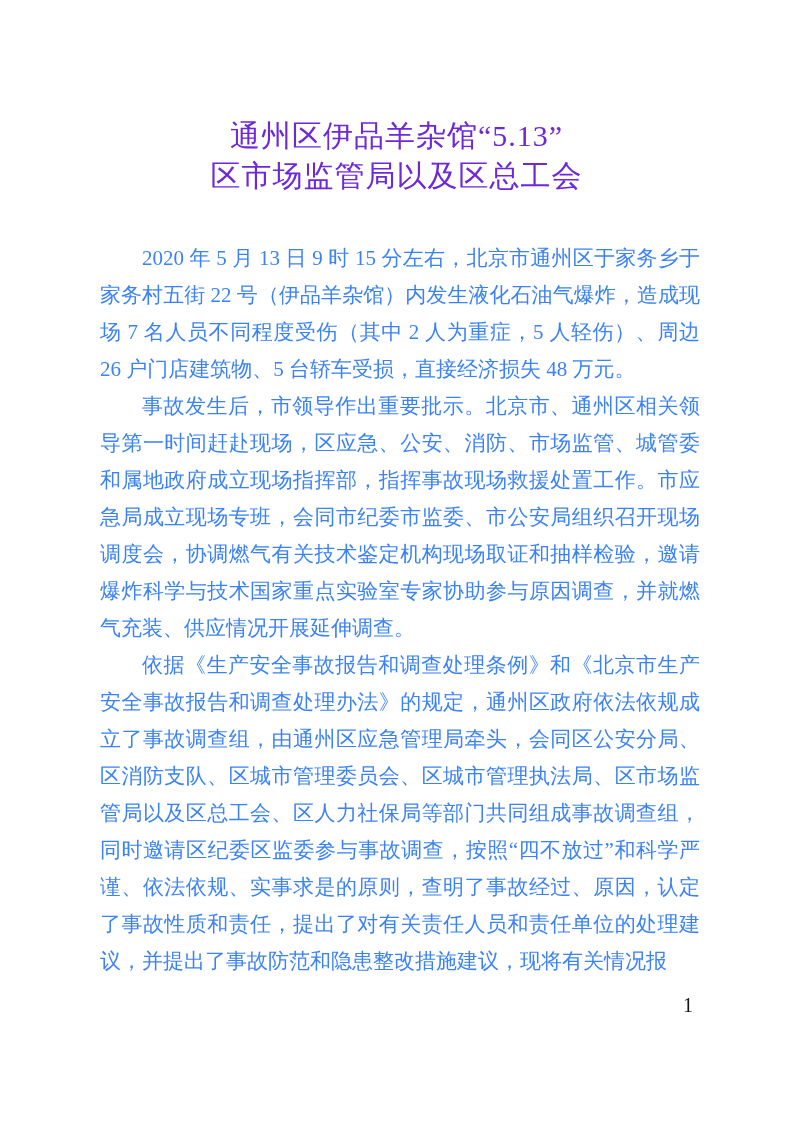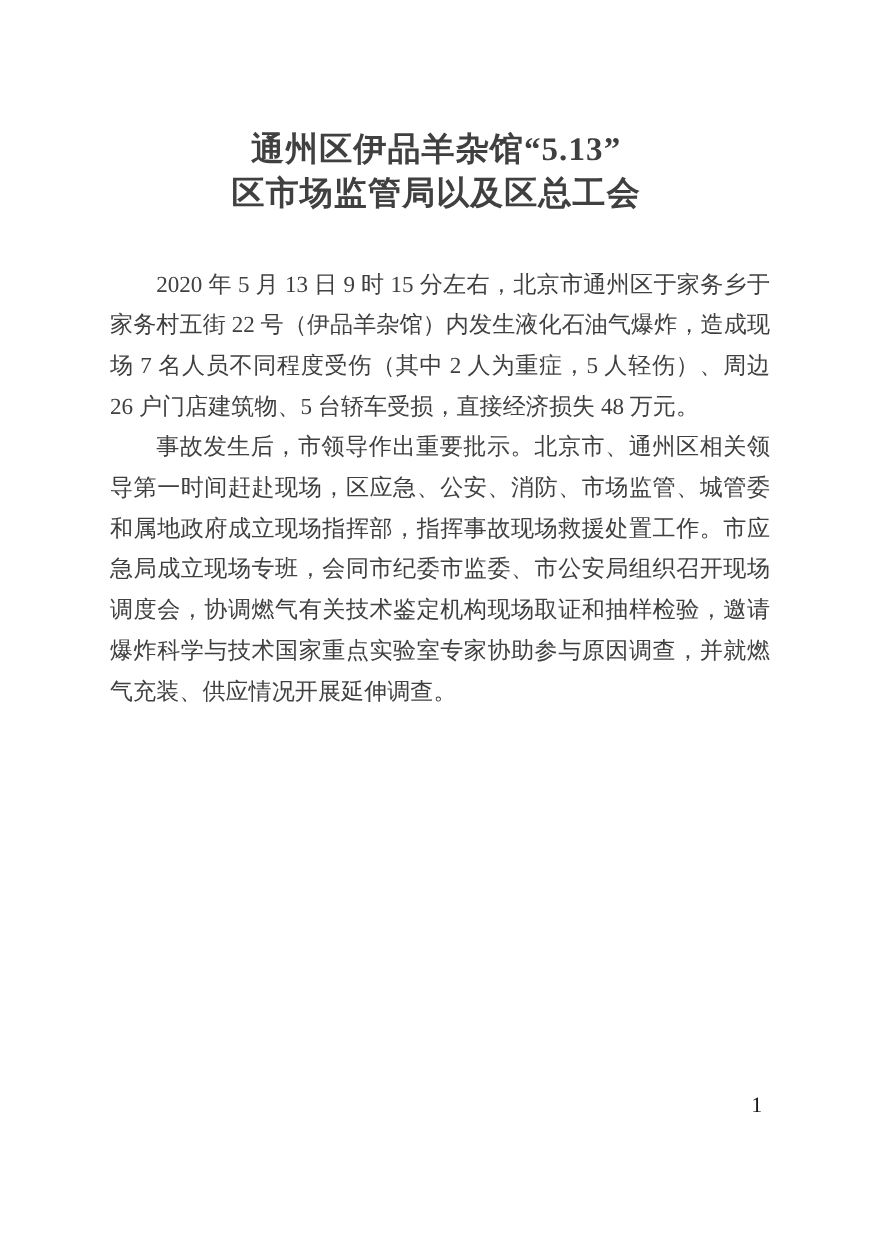--- a/index.html
+++ b/index.html
@@ -15,40 +15,40 @@
     overflow: hidden;
     font-family: "Liberation Serif", "DejaVu Serif", serif;
     color: #111111;
   }
   .title-block {
     position: absolute;
     top: 116px;
     left: 0;
     width: 793px;
     text-align: center;
-    font-weight: 700;
+    font-weight: 400;
     font-size: 30px;
     line-height: 40px;
     letter-spacing: 1px;
-    color: #404040;
+    color: #6d28d9;
   }
   .title-line {
     display: block;
     white-space: nowrap;
   }
   .body-block {
     position: absolute;
     top: 240px;
     left: 100px;
     width: 600px;
     font-size: 21px;
     line-height: 37px;
     text-align: justify;
     text-justify: inter-character;
-    color: #404040;
+    color: #3b82f6;
   }
   .body-block p {
     margin: 0;
     padding: 0;
     text-indent: 2em;
   }
   .page-number {
     position: absolute;
     top: 993px;
     left: 0;
@@ -66,17 +66,18 @@
 <div class="page">
 
   <h1 class="title-block" style="margin:0;">
     <span class="title-line">通州区伊品羊杂馆“5.13”</span>
     <span class="title-line">区市场监管局以及区总工会</span>
   </h1>
 
   <div class="body-block">
     <p>2020 年 5 月 13 日 9 时 15 分左右，北京市通州区于家务乡于家务村五街 22 号（伊品羊杂馆）内发生液化石油气爆炸，造成现场 7 名人员不同程度受伤（其中 2 人为重症，5 人轻伤）、周边 26 户门店建筑物、5 台轿车受损，直接经济损失 48 万元。</p>
     <p>事故发生后，市领导作出重要批示。北京市、通州区相关领导第一时间赶赴现场，区应急、公安、消防、市场监管、城管委和属地政府成立现场指挥部，指挥事故现场救援处置工作。市应急局成立现场专班，会同市纪委市监委、市公安局组织召开现场调度会，协调燃气有关技术鉴定机构现场取证和抽样检验，邀请爆炸科学与技术国家重点实验室专家协助参与原因调查，并就燃气充装、供应情况开展延伸调查。</p>
+    <p>依据《生产安全事故报告和调查处理条例》和《北京市生产安全事故报告和调查处理办法》的规定，通州区政府依法依规成立了事故调查组，由通州区应急管理局牵头，会同区公安分局、区消防支队、区城市管理委员会、区城市管理执法局、区市场监管局以及区总工会、区人力社保局等部门共同组成事故调查组，同时邀请区纪委区监委参与事故调查，按照“四不放过”和科学严谨、依法依规、实事求是的原则，查明了事故经过、原因，认定了事故性质和责任，提出了对有关责任人员和责任单位的处理建议，并提出了事故防范和隐患整改措施建议，现将有关情况报</p>
   </div>
 
   <div class="page-number">1</div>
 
 </div>
 
 </body></html>

